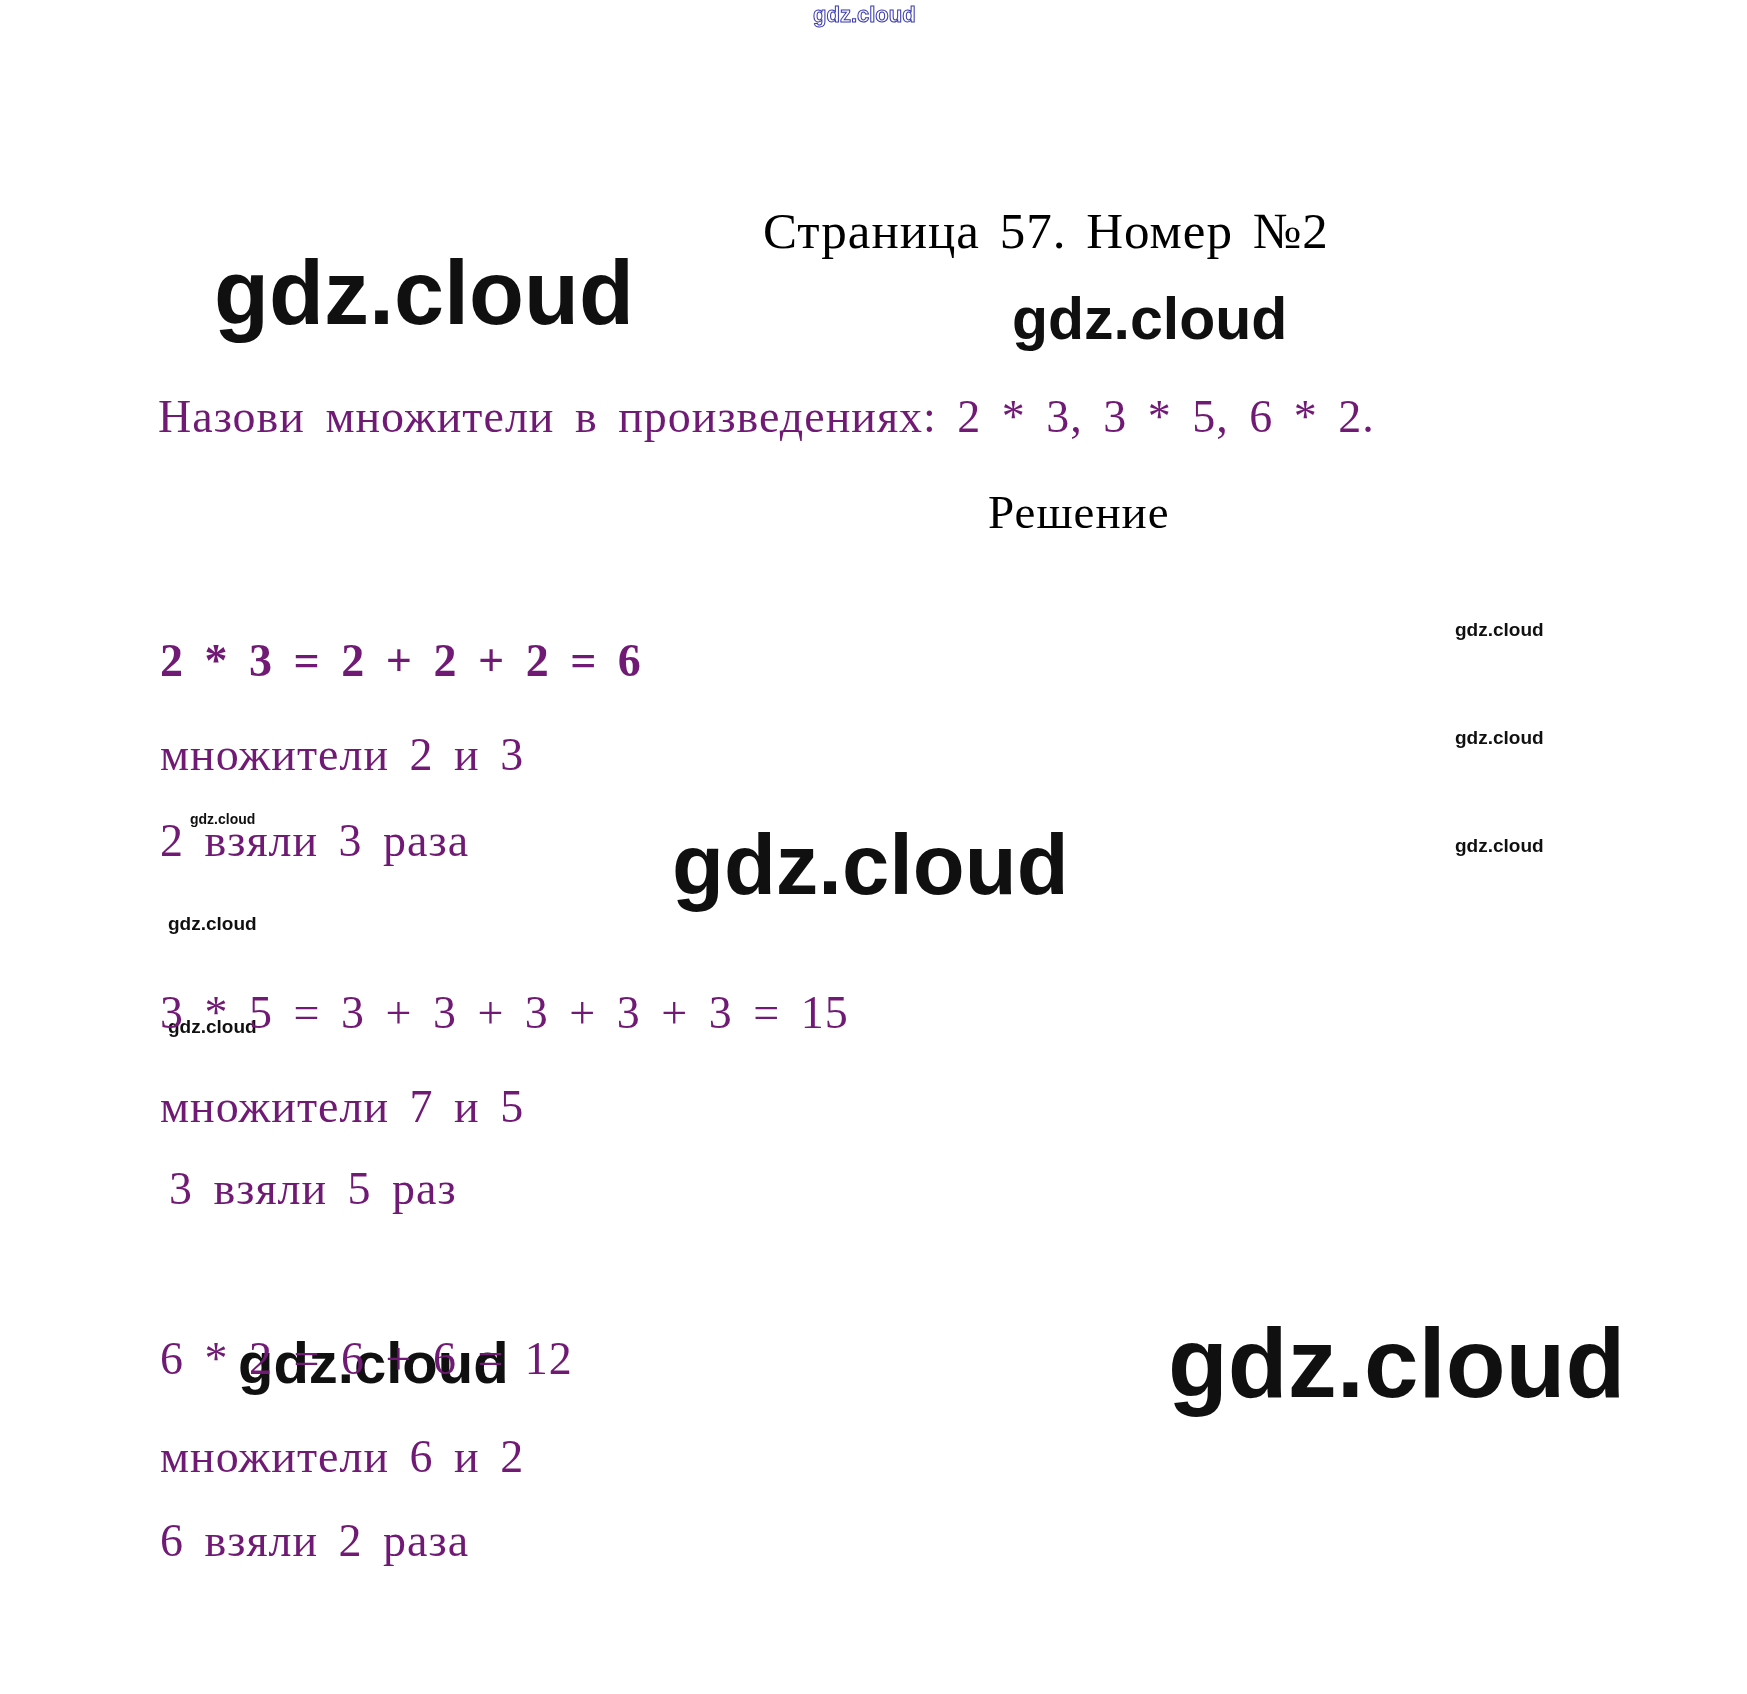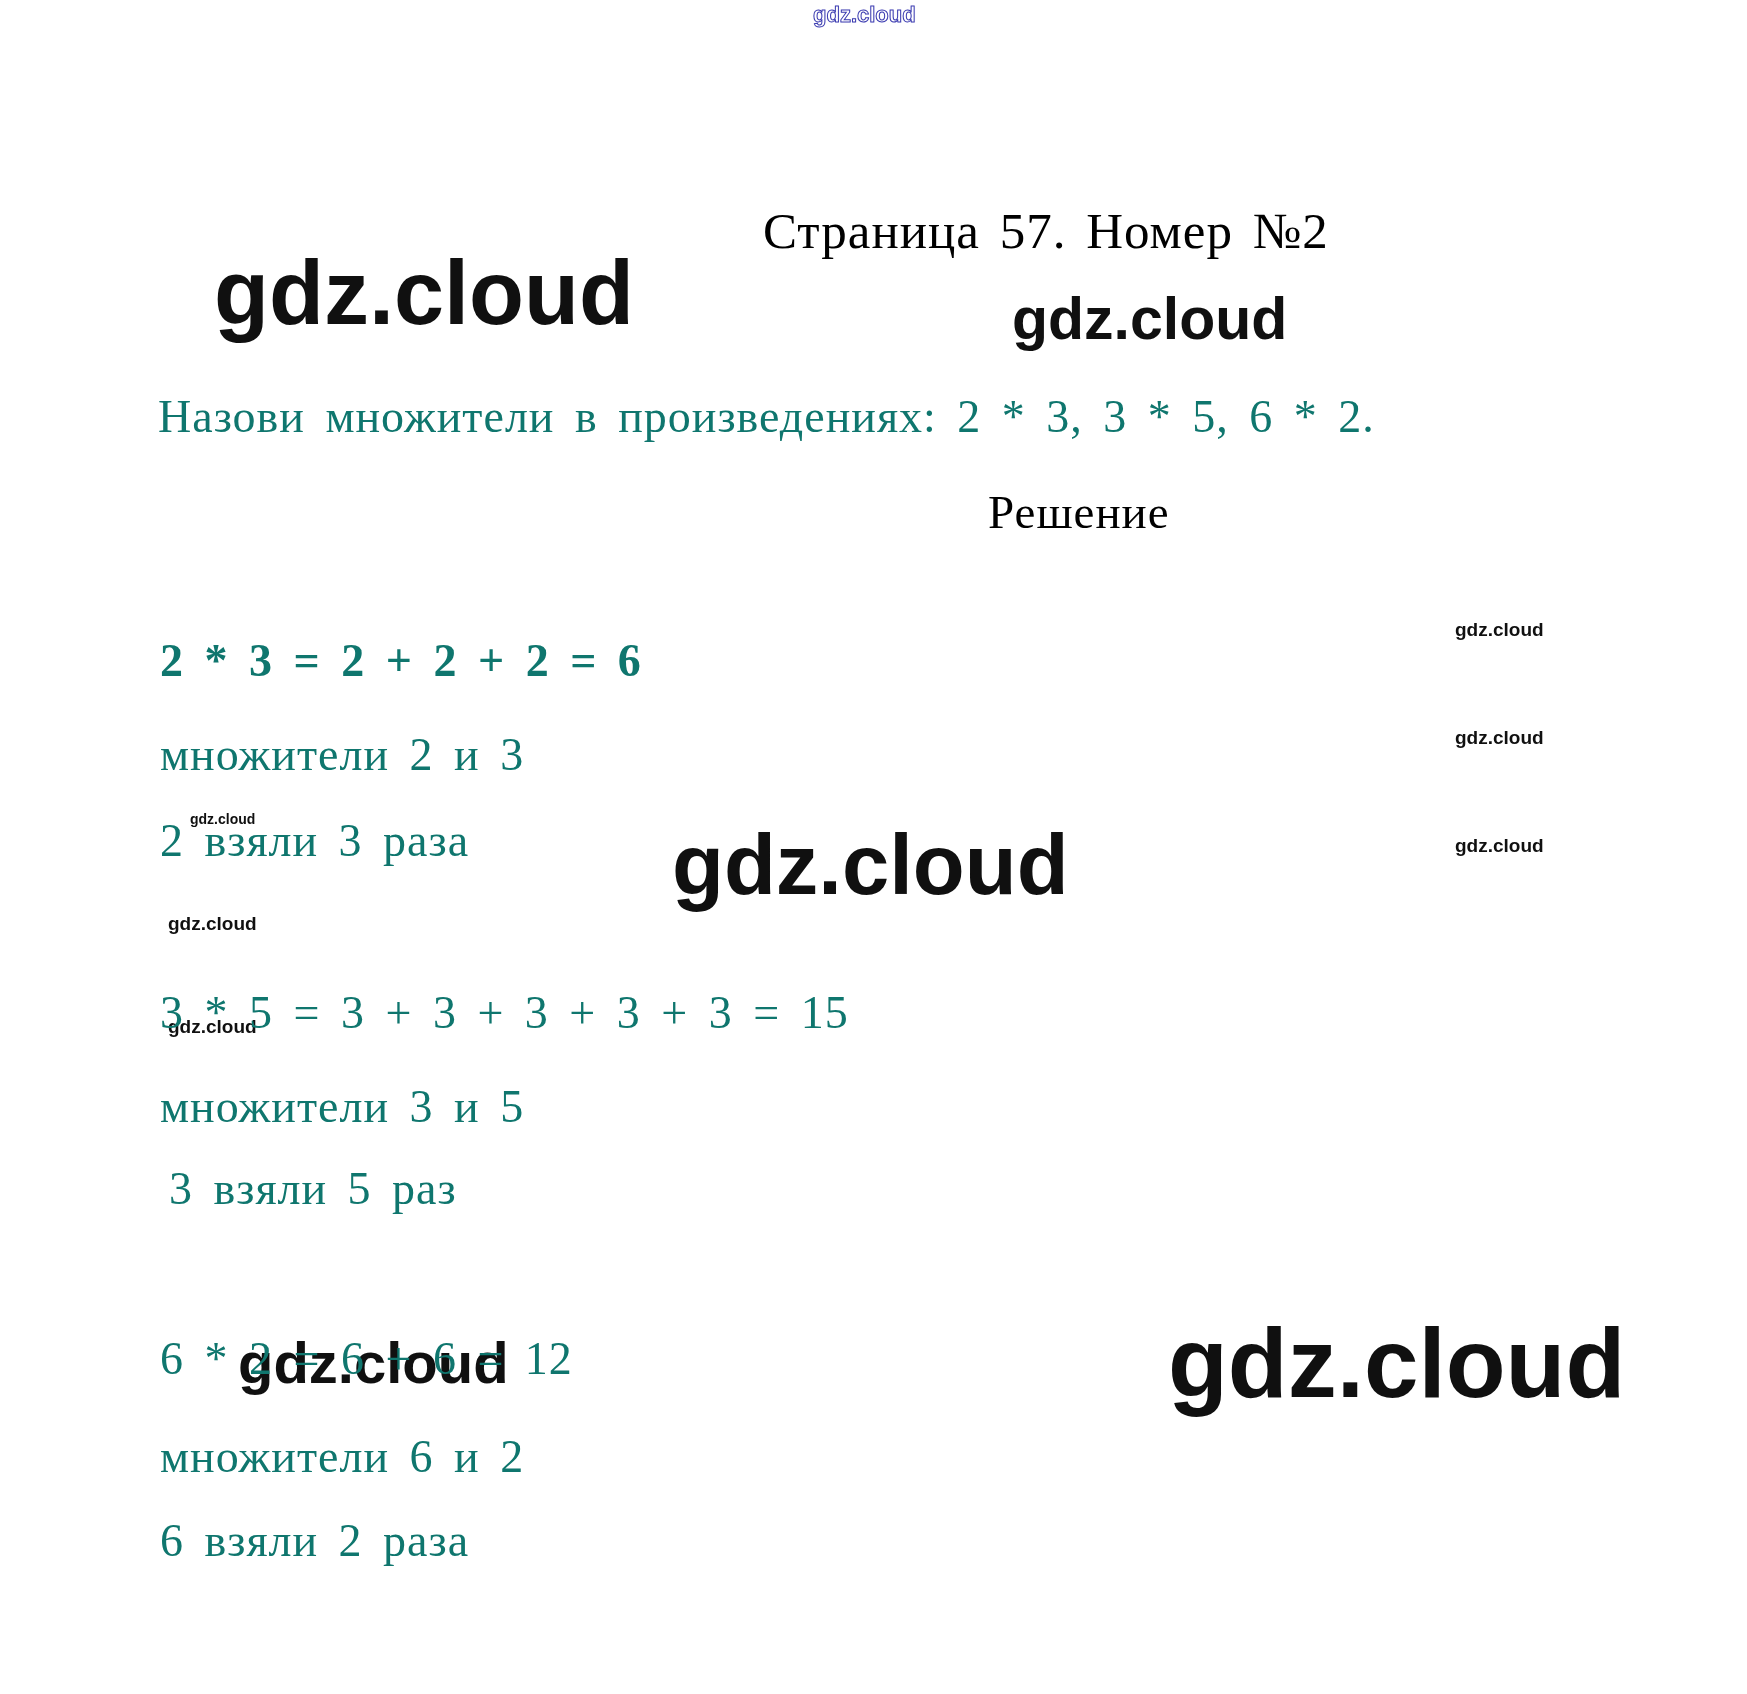--- a/index.html
+++ b/index.html
@@ -18,21 +18,21 @@
   .abs {
     position: absolute;
     white-space: nowrap;
     line-height: 1;
   }
   
   .doc-text {
     font-size: 46px;
     letter-spacing: 1px;
     word-spacing: 8px;
-    color: #0f766e;
+    color: #701a75;
   }
   .doc-title {
     font-size: 51px;
     letter-spacing: 1px;
     word-spacing: 6px;
     font-weight: 400;
     margin: 0;
   }
   .doc-heading {
     font-size: 47px;
@@ -80,18 +80,18 @@
 
 <p class="abs doc-text" style="left:158px; top:348px;">Назови множители в произведениях: 2 * 3, 3 * 5, 6 * 2.</p>
 
 <h2 class="abs doc-heading" style="left:972px; top:473px;">Решение</h2>
 
 <p class="abs doc-text" style="left:160px; top:592px;font-weight:bold;">2 * 3 = 2 + 2 + 2 = 6</p>
 <p class="abs doc-text" style="left:160px; top:686px;">множители 2 и 3</p>
 <p class="abs doc-text" style="left:160px; top:772px;">2 взяли 3 раза</p>
 
 <p class="abs doc-text" style="left:160px; top:944px;">3 * 5 = 3 + 3 + 3 + 3 + 3 = 15</p>
-<p class="abs doc-text" style="left:160px; top:1038px;">множители 3 и 5</p>
+<p class="abs doc-text" style="left:160px; top:1038px;">множители 7 и 5</p>
 <p class="abs doc-text" style="left:169px; top:1120px;">3 взяли 5 раз</p>
 
 <p class="abs doc-text" style="left:160px; top:1292px;margin-top:44px;">6 * 2 = 6 + 6 = 12</p>
 <p class="abs doc-text" style="left:160px; top:1388px;">множители 6 и 2</p>
 <p class="abs doc-text" style="left:160px; top:1472px;">6 взяли 2 раза</p>
 
 </body></html>

